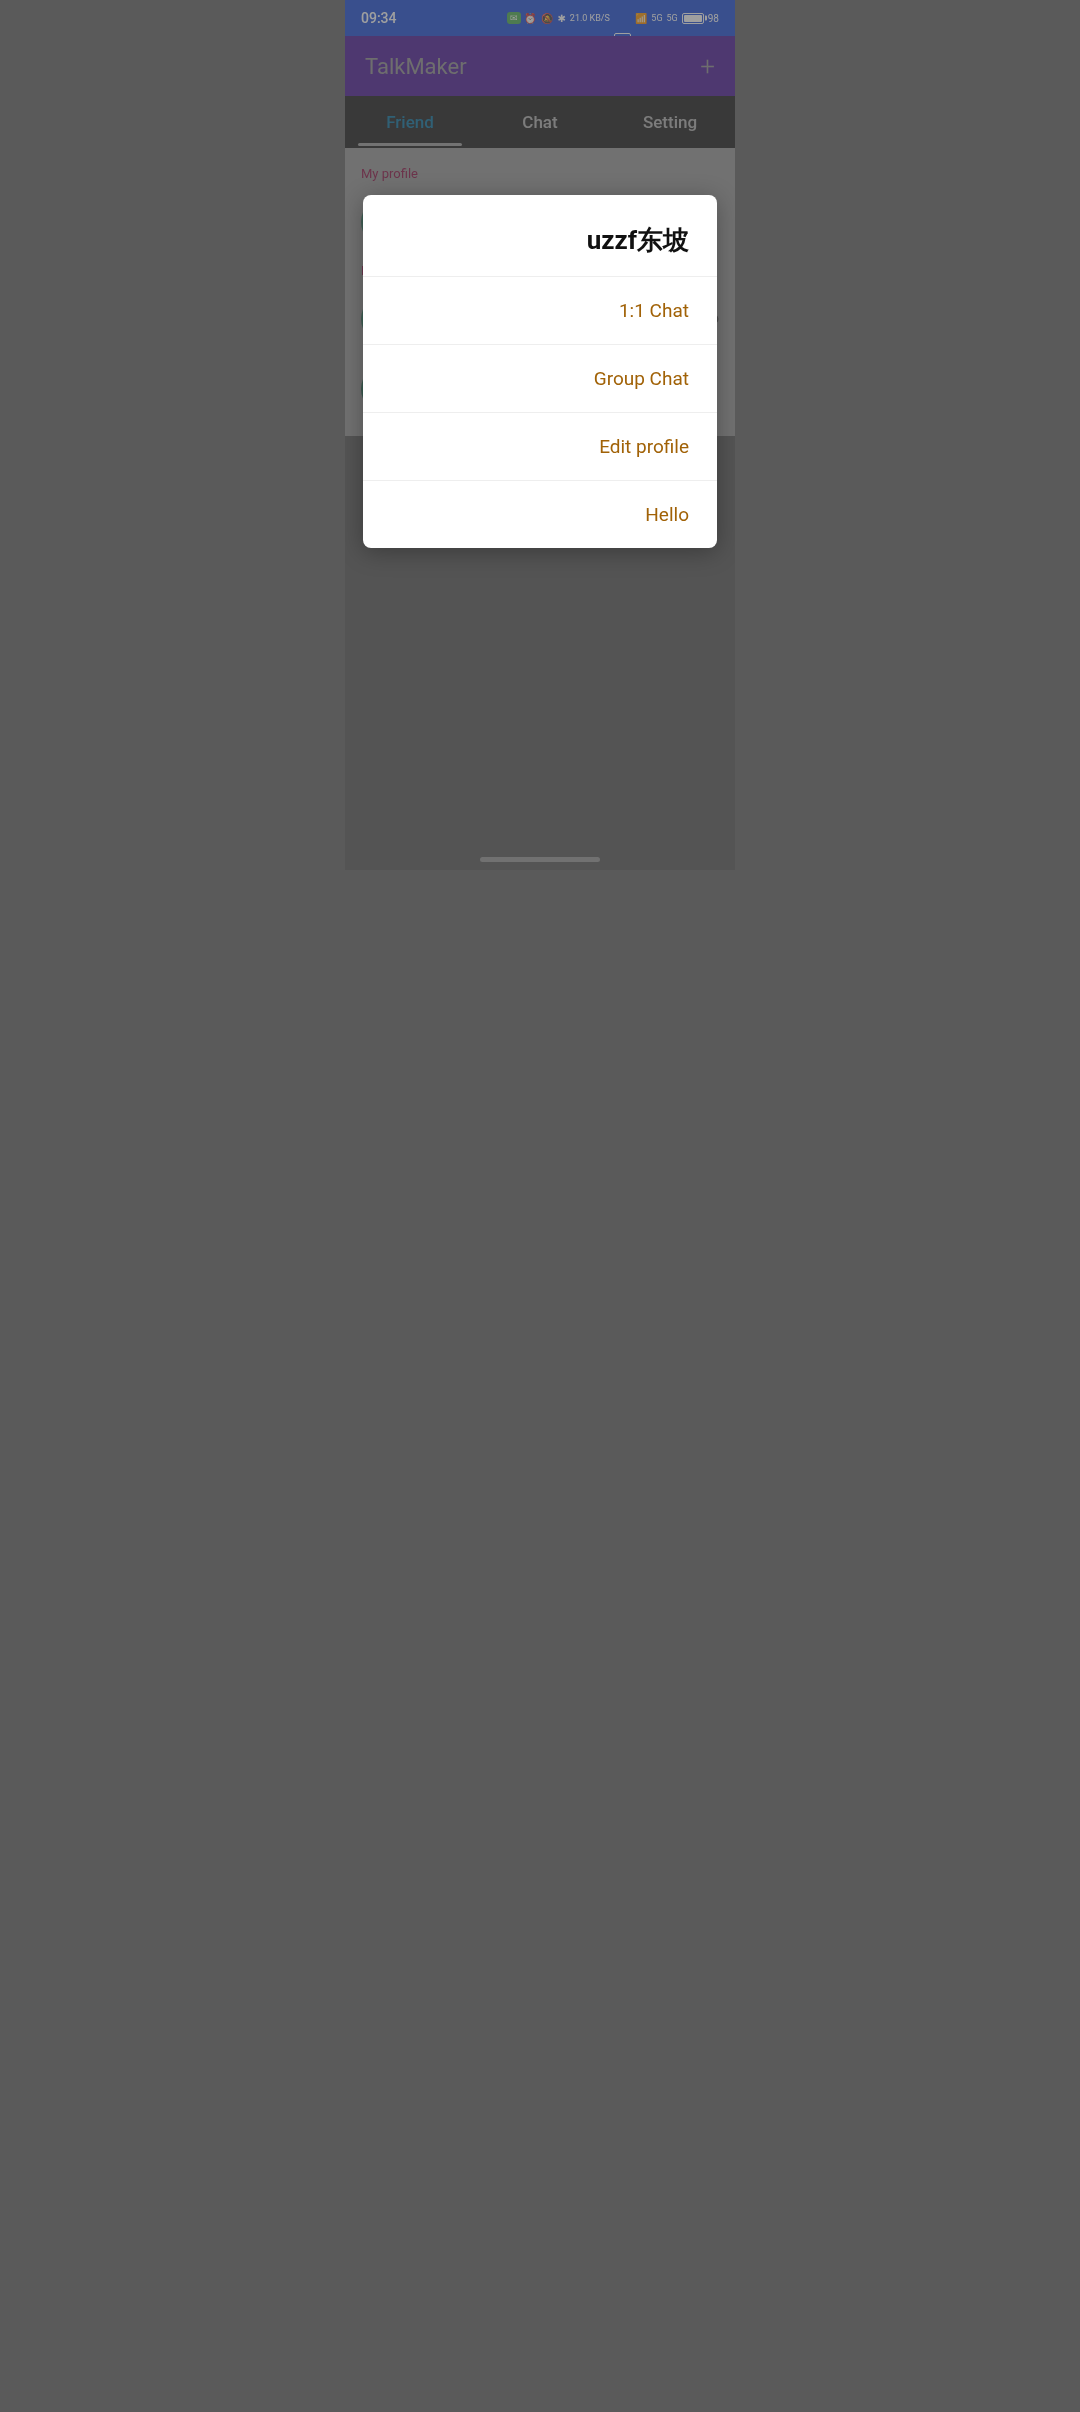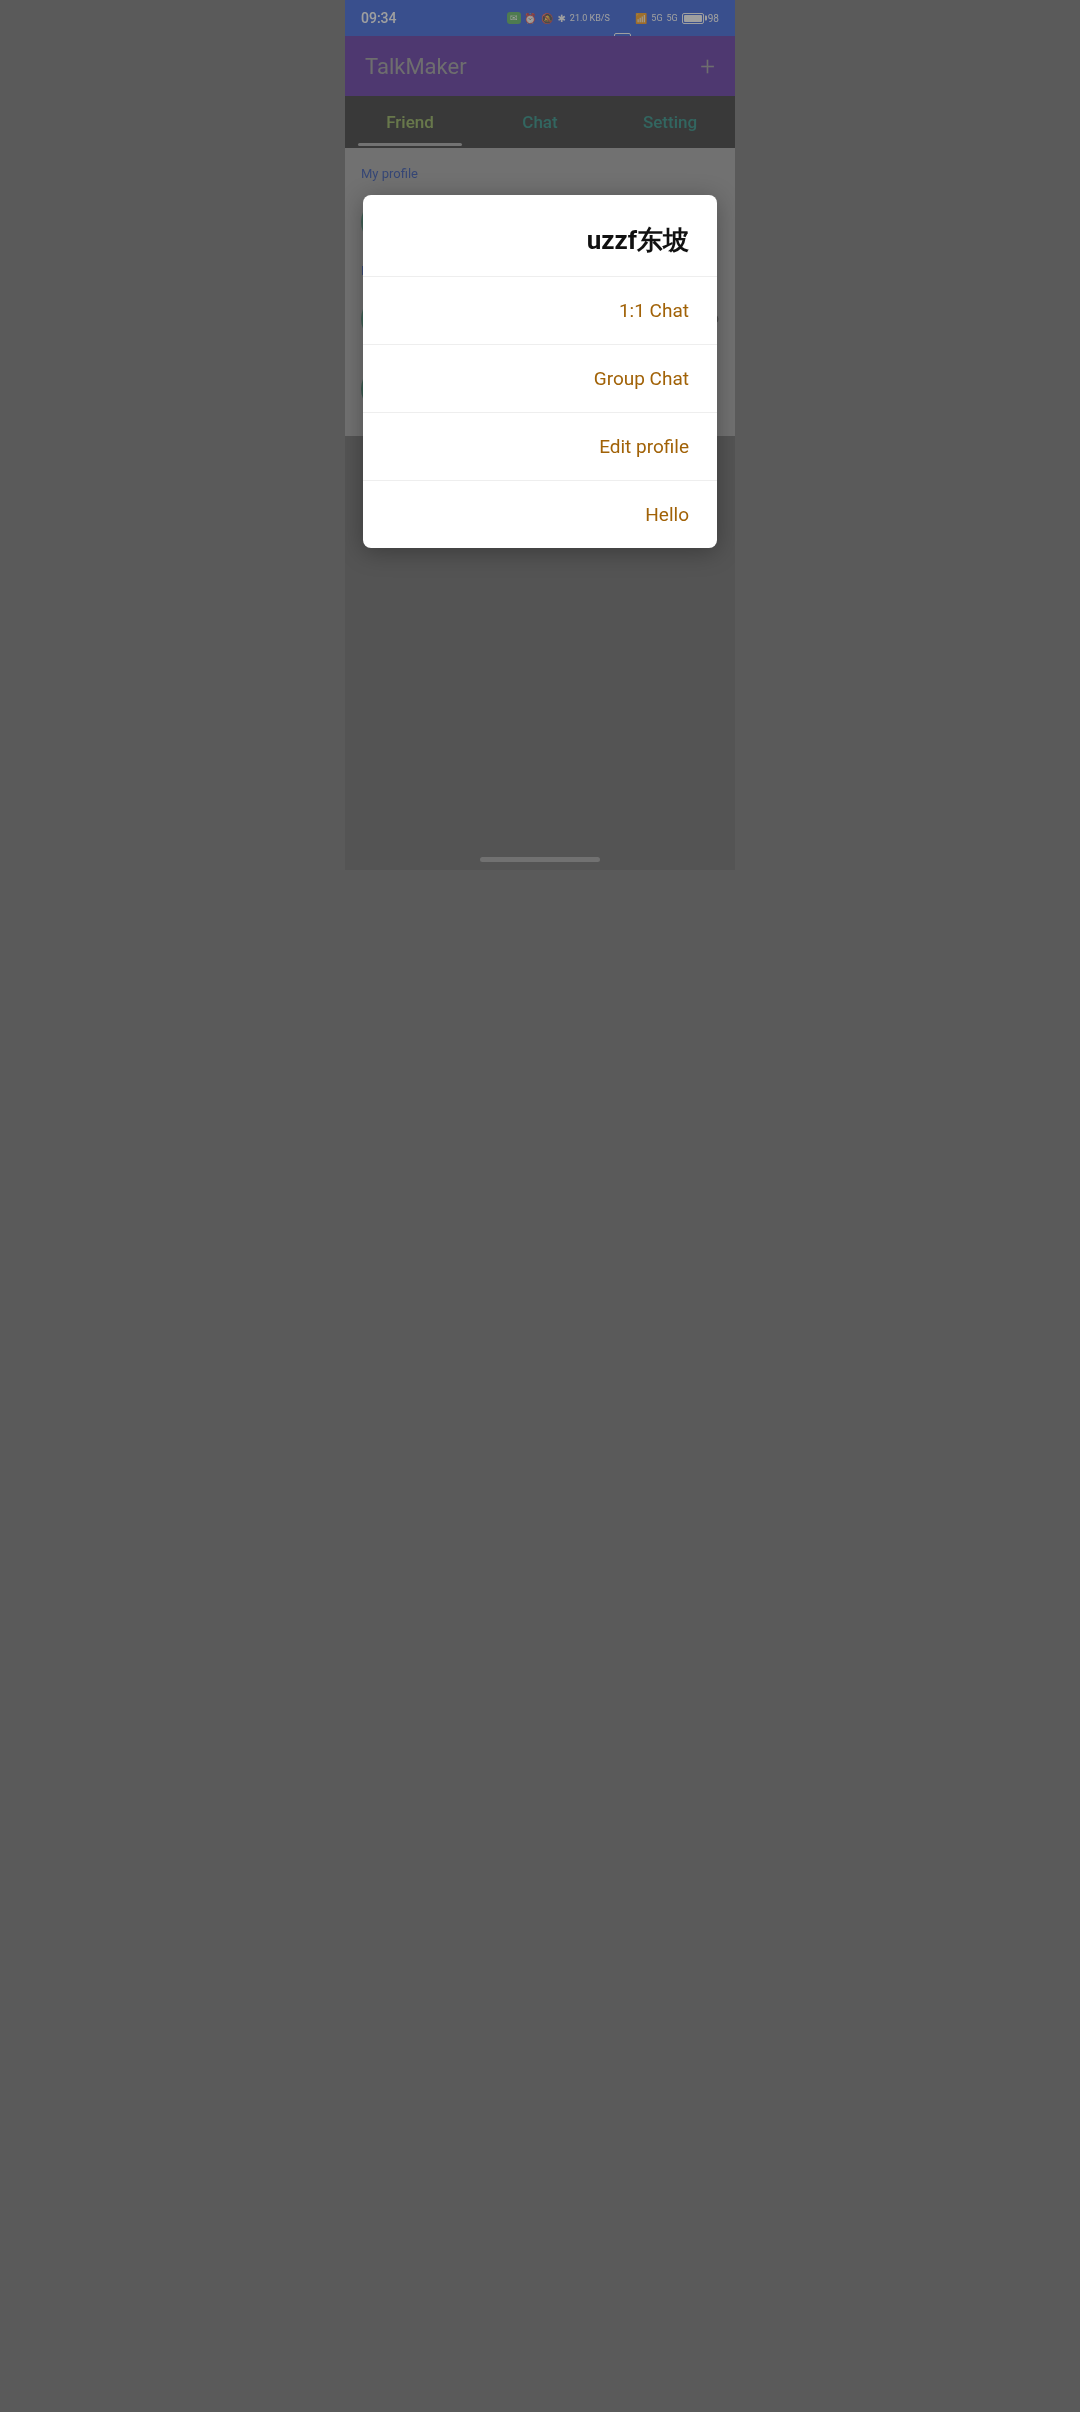--- a/index.html
+++ b/index.html
@@ -68,30 +68,30 @@
       background: #2a2a2a;
       height: 52px;
       display: flex;
       align-items: center;
       filter: brightness(0.7);
     }
 
     .tab-item {
       flex: 1;
       text-align: center;
-      color: #14b8a6;
+      color: #ffffff;
       font-size: 17px;
       font-weight: 500;
       padding: 14px 0;
       position: relative;
       cursor: pointer;
     }
 
     .tab-item.active {
-      color: #bef264;
+      color: #0ea5e9;
     }
 
     .tab-item.active::after {
       content: '';
       position: absolute;
       bottom: 0;
       left: 10%;
       width: 80%;
       height: 3px;
       background: #e0e0e0;
@@ -99,21 +99,21 @@
     }
 
     
     .bg-content {
       background: #cccccc;
       padding: 12px 0;
       filter: brightness(0.75);
     }
 
     .section-label {
-      color: #1d4ed8;
+      color: #be185d;
       font-size: 13px;
       padding: 6px 16px;
     }
 
     .friend-item {
       display: flex;
       align-items: center;
       padding: 10px 16px;
       gap: 14px;
     }

